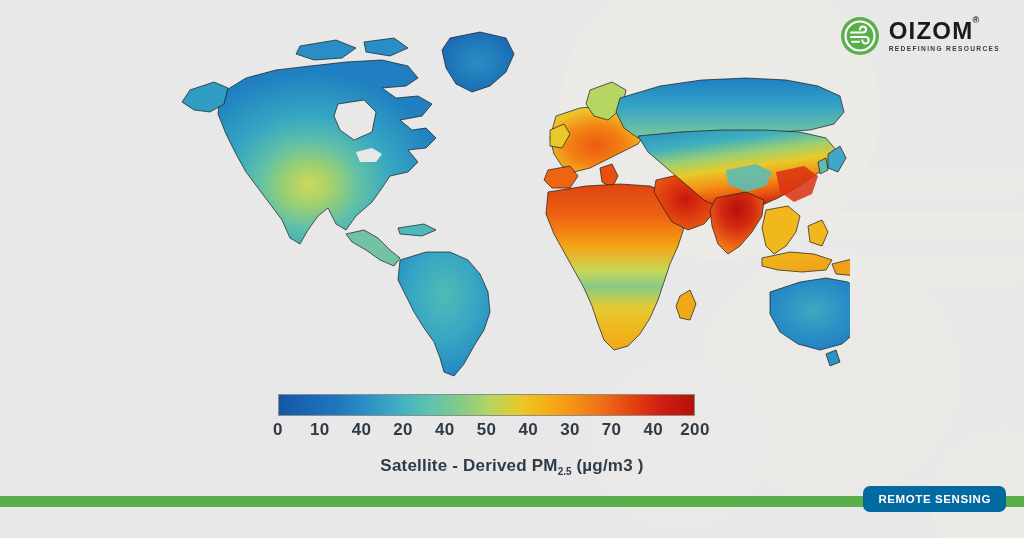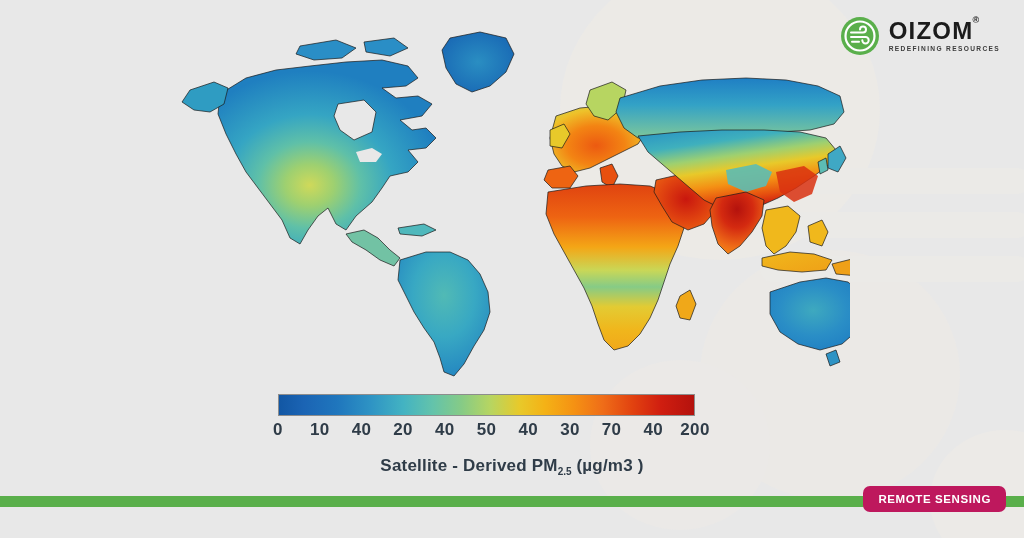--- a/index.html
+++ b/index.html
@@ -164,21 +164,21 @@
     left: 0;
     top: 496px;
     width: 100%;
     height: 11px;
     background: #5aaf4b;
   }
   .footer-badge {
     position: absolute;
     right: 18px;
     top: 486px;
-    background: #be185d;
+    background: #0369a1;
     color: #ffffff;
     font-size: 11.5px;
     font-weight: bold;
     letter-spacing: 0.6px;
     padding: 7px 15px;
     border-radius: 7px;
   }
 </style>
 </head>
 <body>

